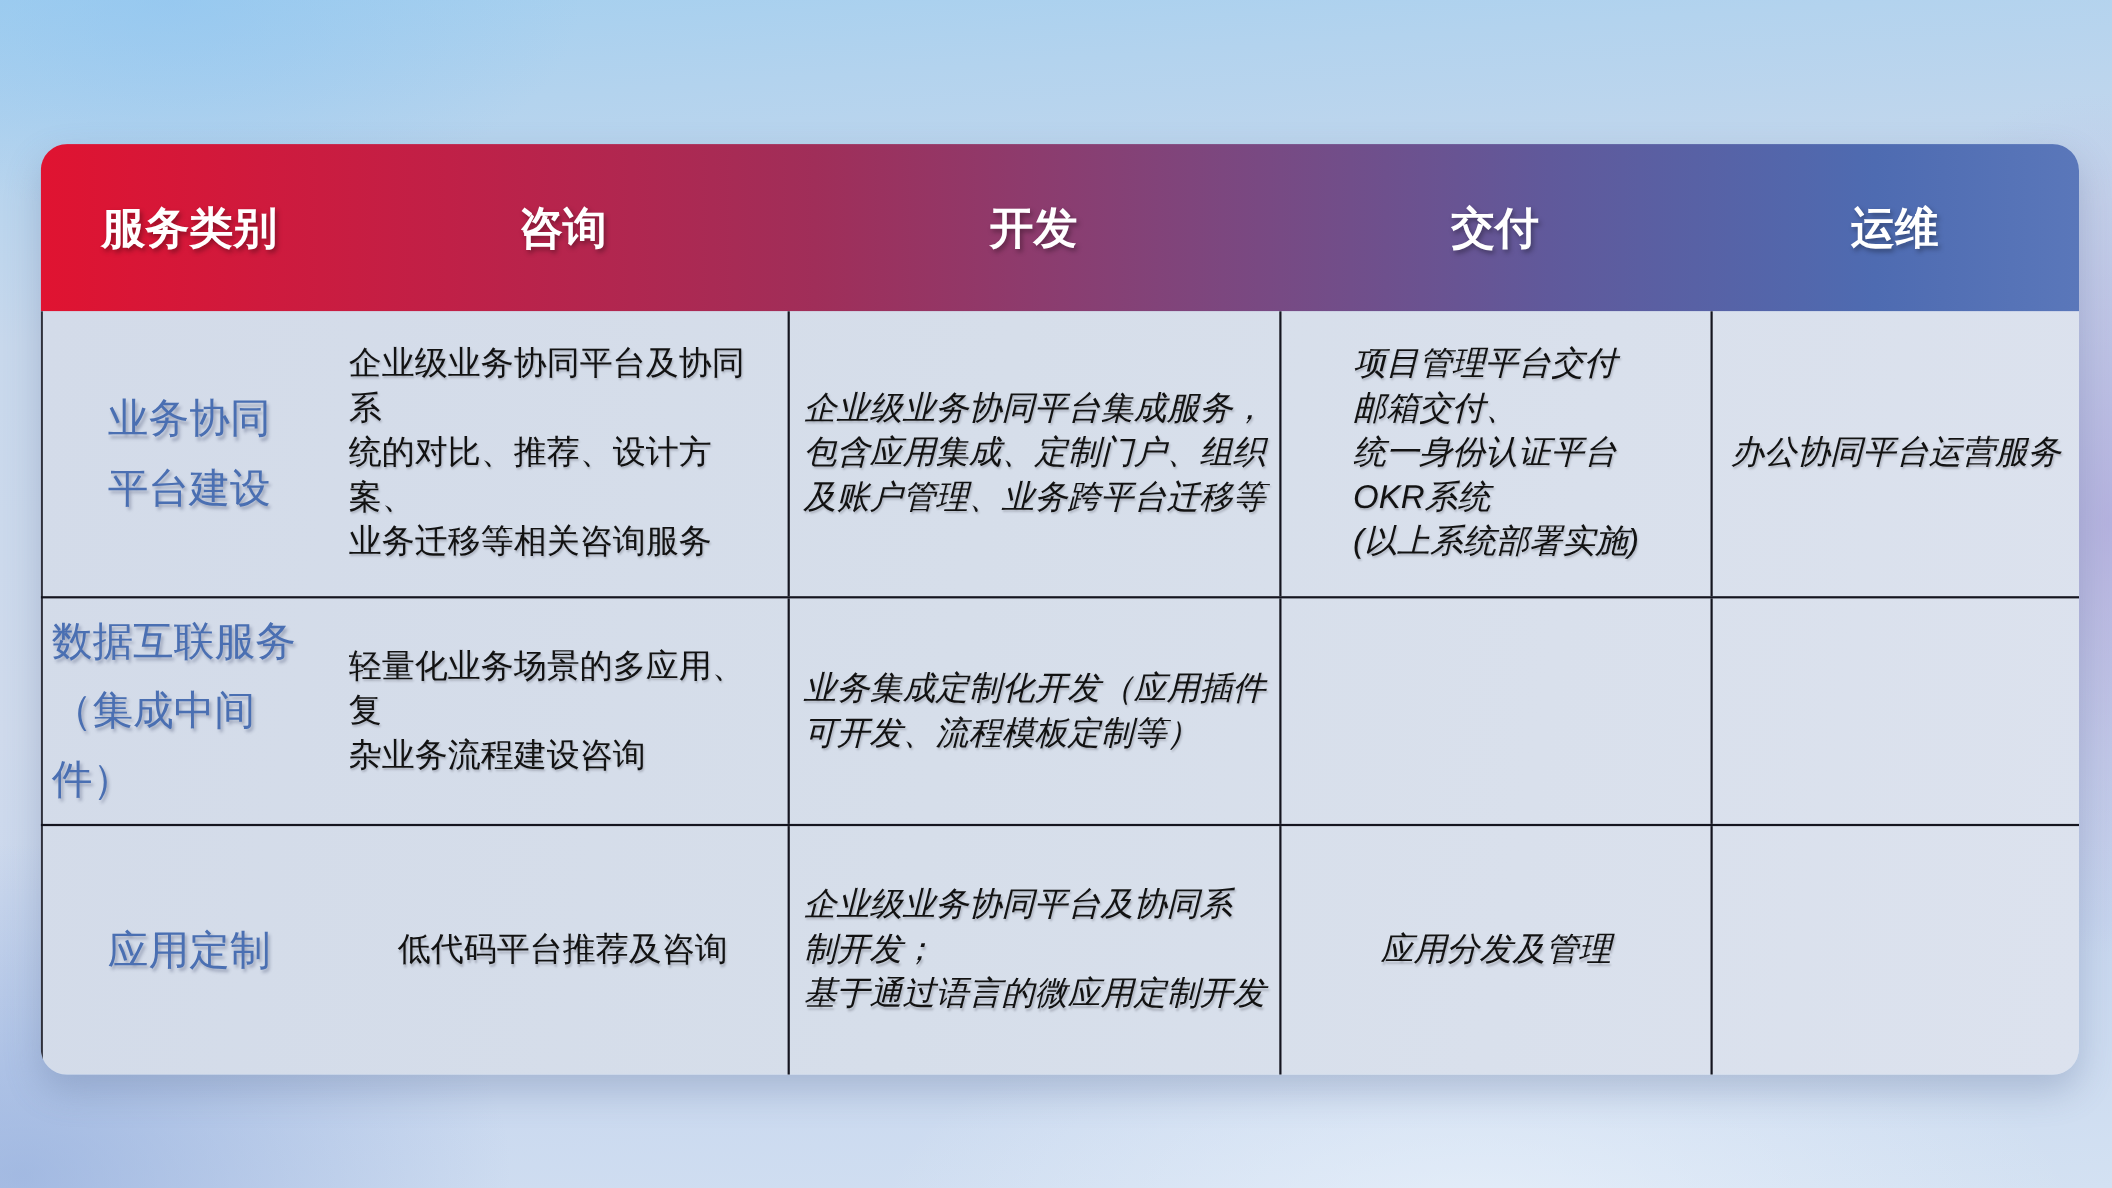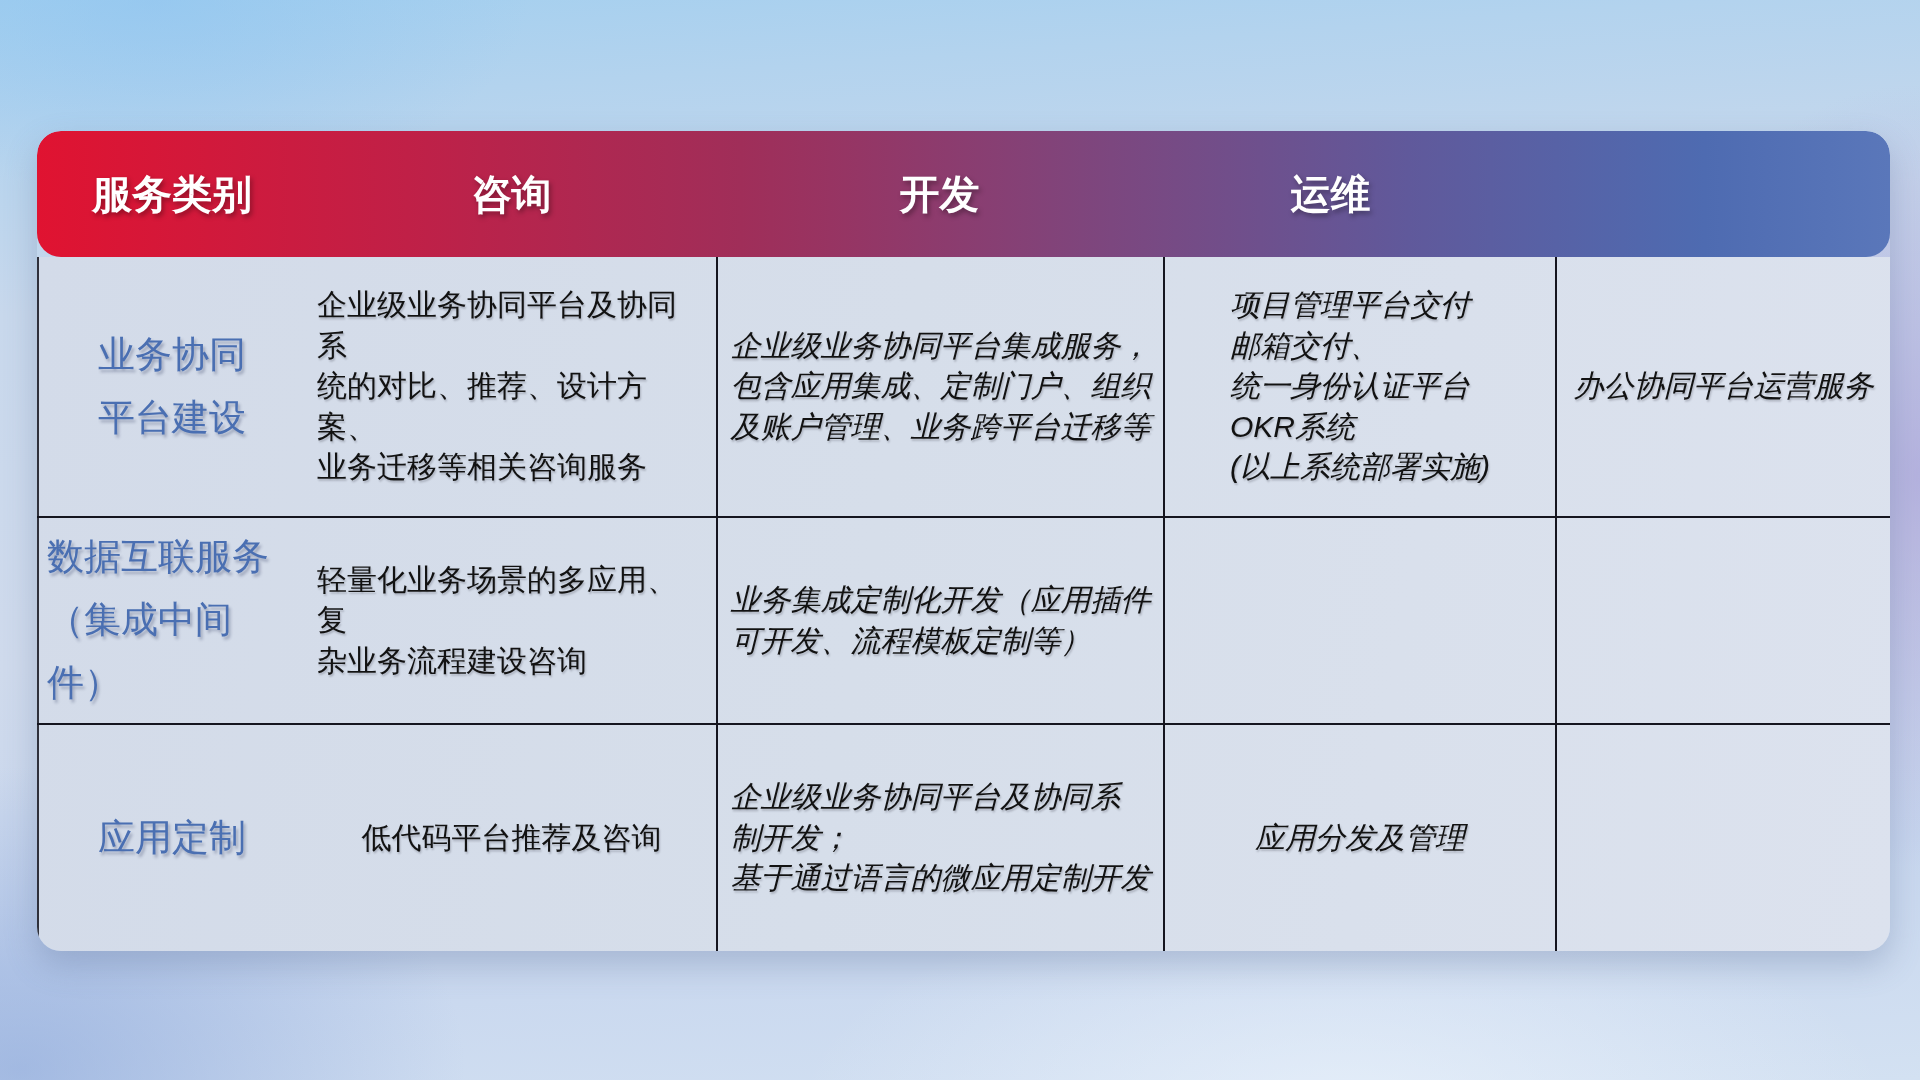--- a/index.html
+++ b/index.html
@@ -12,23 +12,22 @@
       radial-gradient(760px 320px at 70% 103%, rgba(238,245,253,0.65), rgba(238,245,253,0) 72%),
       radial-gradient(500px 260px at 8% 0%, rgba(140,195,240,0.55), rgba(140,195,240,0) 75%),
       linear-gradient(176deg,#a3cfef 0%,#b3d3ee 10%,#c8d8ec 26%,#cfdaec 55%,#c7d6ee 80%,#d3e1f2 100%);
   }
   .panel{
     position:absolute;left:37px;top:131px;width:1853px;
     border-radius:24px;overflow:hidden;
     box-shadow:0 14px 32px rgba(88,108,150,0.30);
   }
   .thead{
-    height:126px;display:flex;align-items:center;
+    height:152px;display:flex;align-items:center;
     background:linear-gradient(90deg,#e01331 0%,#c02047 20%,#a02e59 38%,#7c477f 58%,#60599b 74%,#4e6bb1 90%,#5a77ba 100%);
-    border-radius:24px;
   }
   .hcell{
     color:#ffffff;font-size:40px;font-weight:bold;text-align:center;
     text-shadow:2px 3px 5px rgba(0,0,0,0.35);
     flex:0 0 auto;
   }
   .w1{width:270px}.w2{width:409px}.w3{width:447px}.w4{width:392px}.w5{width:335px}
   .tbody{
     position:relative;
     background:linear-gradient(100deg,#d3dbe9 0%,#d6deea 45%,#dce2ee 100%);
@@ -55,20 +54,21 @@
 </style>
 </head>
 <body>
 
 <div class="panel">
 
   <div class="thead">
     <div class="hcell w1">服务类别</div>
     <div class="hcell w2">咨询</div>
     <div class="hcell w3">开发</div>
+    <div class="hcell w4">交付</div>
     <div class="hcell w5">运维</div>
   </div>
 
   <div class="tbody">
 
     <div class="brow r1">
       <div class="bcell cat w1">业务协同
 平台建设</div>
       <div class="bcell w2">企业级业务协同平台及协同系
 统的对比、推荐、设计方案、

